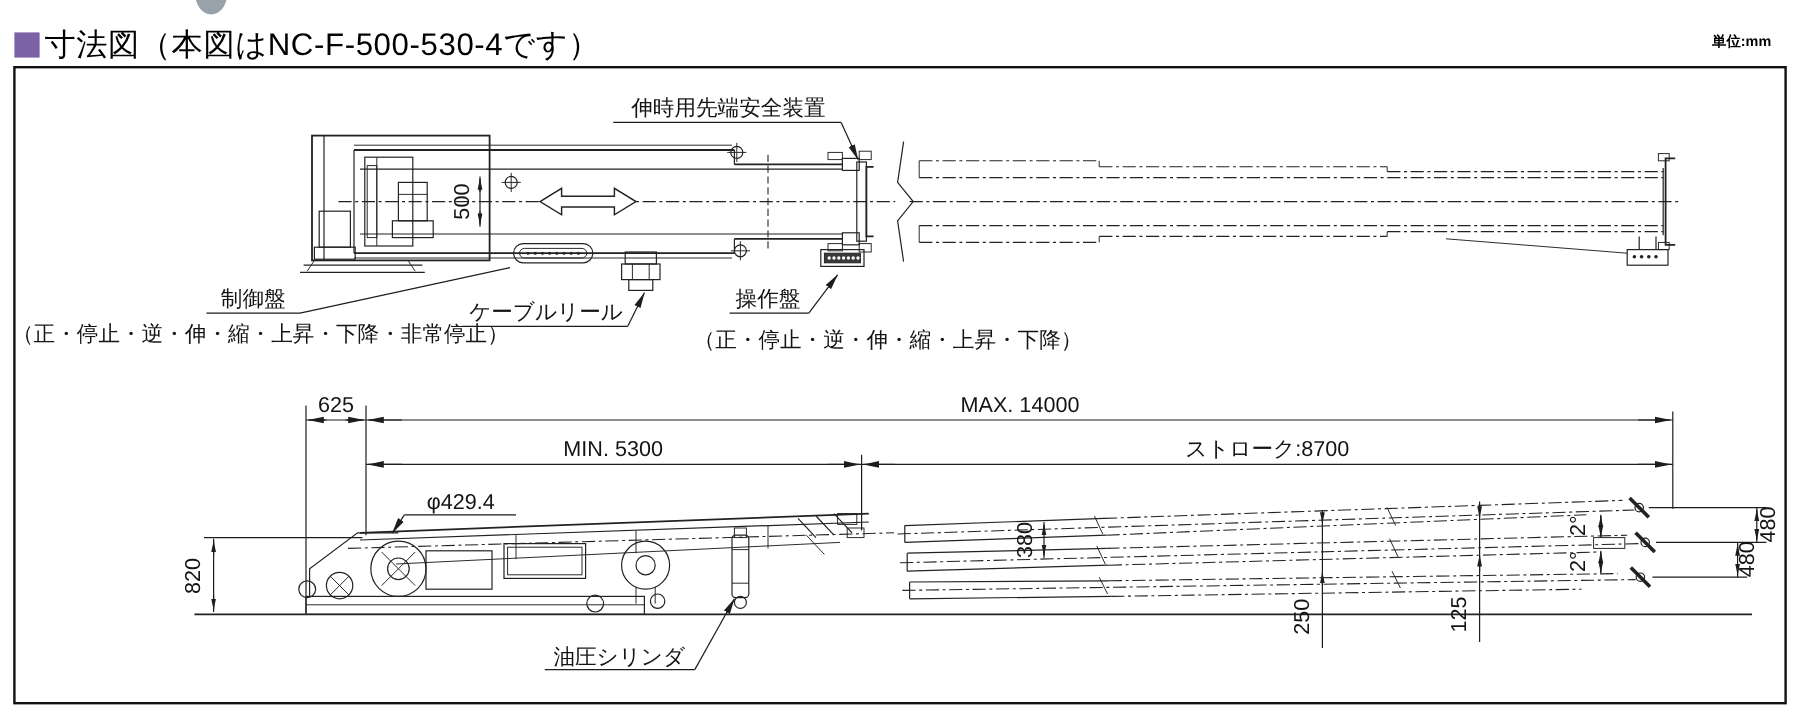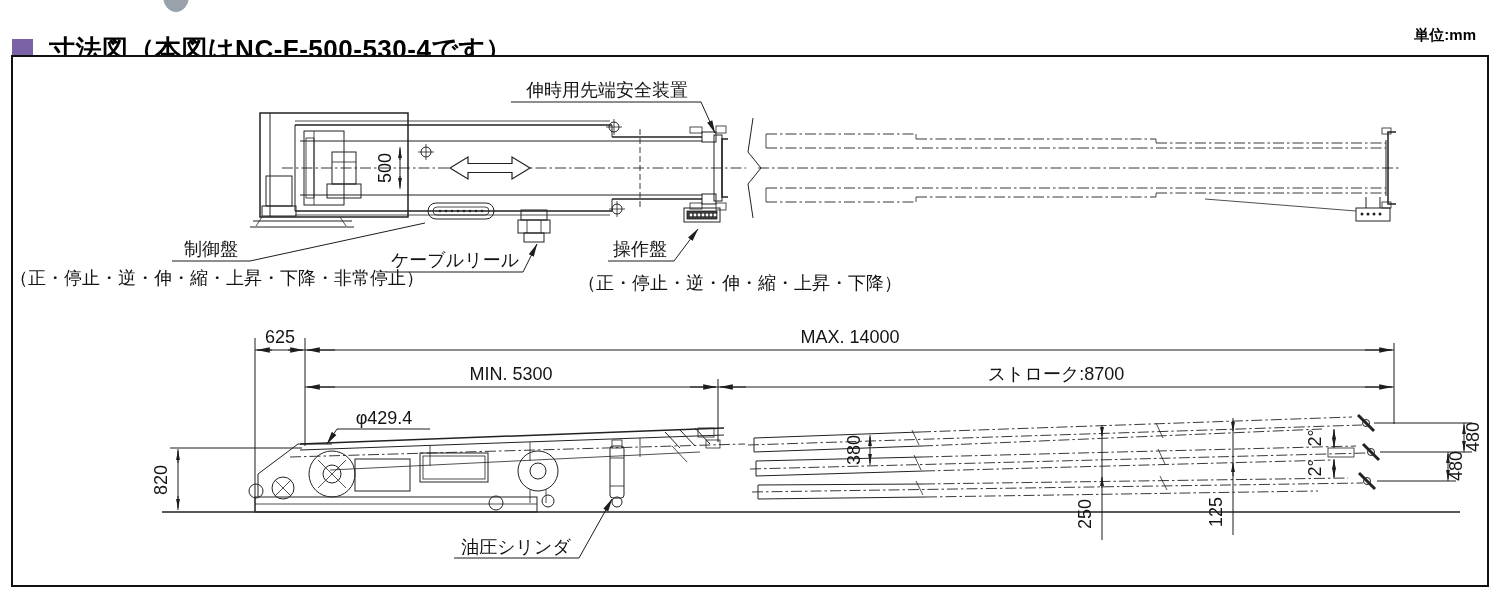--- a/index.html
+++ b/index.html
@@ -1,21 +1,21 @@
 <!DOCTYPE html>
 <html><head>
 <meta charset="utf-8">
 <style>
   html,body{margin:0;padding:0;background:#fff;}
   .page{position:relative;width:1500px;height:594px;background:#fff;overflow:hidden;
         font-family:"Liberation Sans",sans-serif;color:#111;}
   .title-row{position:absolute;left:12px;top:20px;display:flex;align-items:center;gap:4px;}
   .accent-sq{width:21px;height:21px;background:#7b61a5;display:inline-block;}
-  .page-title{font-size:26px;font-weight:bold;margin:12px;letter-spacing:0.5px;color:#000;}
-  .unit{position:absolute;right:24px;top:26px;font-size:15px;font-weight:bold;color:#000;}
+  .page-title{font-size:26px;font-weight:normal;margin:0;letter-spacing:0.5px;color:#000;}
+  .unit{position:absolute;right:24px;top:26px;font-size:12px;font-weight:bold;color:#000;}
   svg{position:absolute;left:0;top:0;}
   svg text{fill:#141414;}
   .lbl{font-size:18px;}
   .fn{font-size:18px;}
   .dimt{font-size:18px;}
   .mid{text-anchor:middle;}
   .ln{stroke:#222;fill:none;stroke-width:1;}
   .ln2{stroke:#222;fill:none;stroke-width:1.5;}
   .thin{stroke:#222;fill:none;stroke-width:0.8;}
   .cl{stroke:#222;fill:none;stroke-width:0.9;stroke-dasharray:11 3 2.5 3;}

